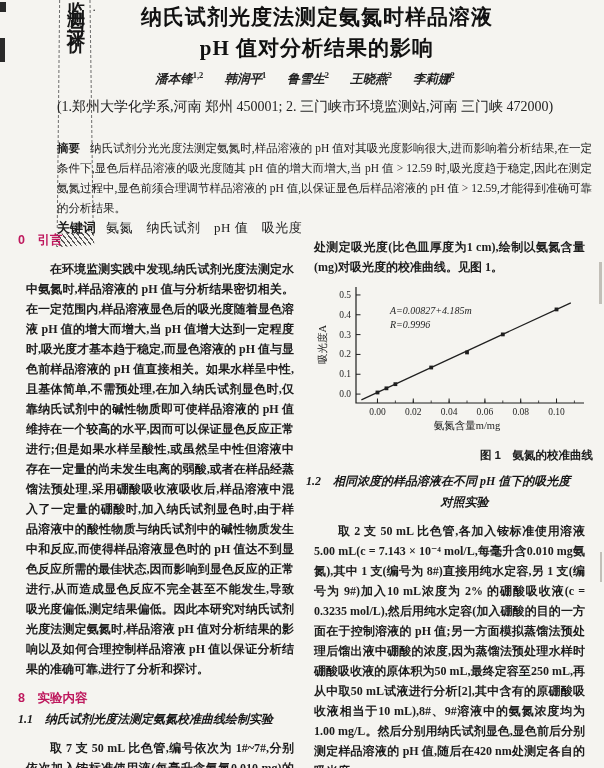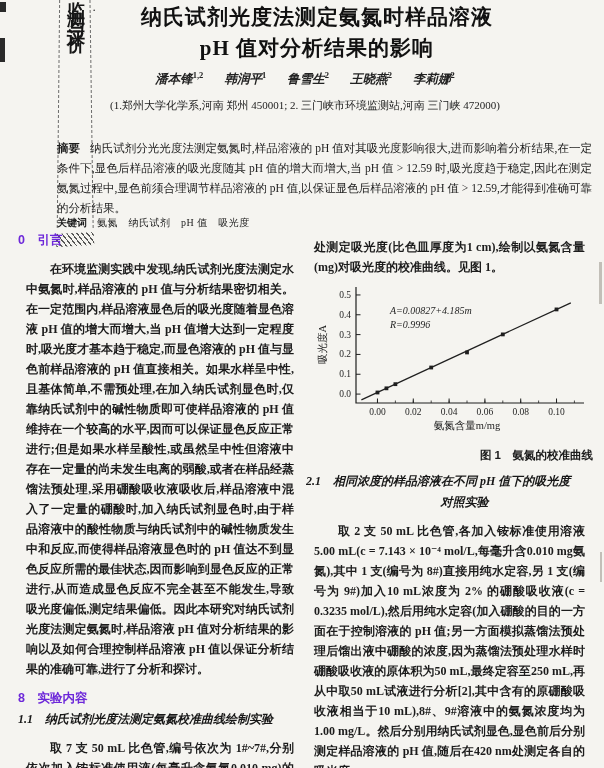--- a/index.html
+++ b/index.html
@@ -33,37 +33,37 @@
   }
 
   
   .title-dot{position:absolute;left:92px;top:2px;font-size:13px;color:#333;}
   .title{position:absolute;left:40px;right:10px;top:2px;text-align:center;
     font-size:21px;font-weight:bold;line-height:31px;letter-spacing:1px;color:#111;}
   .authors{position:absolute;left:18px;right:12px;top:70px;text-align:center;
     font-size:12.5px;font-style:italic;font-weight:bold;color:#222;}
   .authors .au{margin:0 9px;white-space:nowrap;}
   .authors sup{font-size:8.5px;font-style:normal;text-align:center;}
-  .affil{position:absolute;left:18px;right:12px;top:98px;text-align:center;font-size:11px;color:#222;}
+  .affil{position:absolute;left:18px;right:12px;top:98px;text-align:center;font-size:14px;color:#222;}
 
   
   .abstract{position:absolute;left:57px;width:535px;top:126px;font-size:11.5px;line-height:20px;
     text-align:justify;color:#1d1d1d;}
   .abstract .lbl{font-weight:bold;margin-right:10px;font-family:"Liberation Sans","DejaVu Sans",sans-serif;font-size:11.5px;}
-  .keywords{position:absolute;left:57px;width:535px;top:206px;font-size:10px;}
+  .keywords{position:absolute;left:57px;width:535px;top:206px;font-size:13px;}
   .keywords .lbl{font-weight:bold;margin-right:10px;font-family:"Liberation Sans","DejaVu Sans",sans-serif;}
   .keywords .kw{letter-spacing:.5px;}
 
   
   .col{position:absolute;top:229px;height:539px;overflow:hidden;font-size:12px;line-height:20px;
     text-align:justify;}
   .col-left{left:18px;width:284px;}
   .col-right{left:306px;width:287px;}
   .h-num{font-weight:bold;font-size:12.5px;line-height:22px;
-    font-family:"Liberation Sans","DejaVu Sans",sans-serif;color:#6d28d9;text-align:left;}
+    font-family:"Liberation Sans","DejaVu Sans",sans-serif;color:#be185d;text-align:left;}
   .h-sub{font-weight:bold;font-size:12px;line-height:21px;font-style:italic;color:#181818;text-align:left;}
   .h-sub .cont{display:block;margin-left:30px;text-align:center;}
   p.body{margin:8px;text-indent:2em;font-weight:bold;}
   p.body.noindent{text-indent:0;}
 
   
   .figure{margin:4px 0 2px 0;}
   .figure svg{display:block;margin:0 auto;}
   .fig-caption{text-align:right;font-weight:bold;font-size:11.5px;margin:2px 0 6px 0;
     font-family:"Liberation Sans","DejaVu Sans",sans-serif;}
@@ -164,20 +164,20 @@
           <rect x="244.61612903225804" y="22.528070175438607" width="3.8" height="3.8" fill="#1f1f1f"></rect>
           <text x="80" y="29" font-size="10" font-style="italic" fill="#1f1f1f" font-family="'Liberation Serif',serif">A=0.00827+4.185m</text>
           <text x="80" y="43" font-size="10" font-style="italic" fill="#1f1f1f" font-family="'Liberation Serif',serif">R=0.9996</text>
           <text x="157" y="144" text-anchor="middle" font-size="10.5" fill="#1f1f1f" font-family="'Liberation Serif',serif">氨氮含量m/mg</text>
           <text x="0" y="0" text-anchor="middle" font-size="10.5" fill="#1f1f1f" font-family="'Liberation Serif',serif" transform="translate(16 59.51754385964913) rotate(-90)">吸光度A</text>
         </svg>
       <div class="fig-caption">图 1　氨氮的校准曲线</div>
     </div>
 
     <div class="h-sub">
-      <span>2.1　相同浓度的样品溶液在不同 pH 值下的吸光度</span>
+      <span>1.2　相同浓度的样品溶液在不同 pH 值下的吸光度</span>
       <span class="cont">对照实验</span>
     </div>
     <p class="body">取 2 支 50 mL 比色管,各加入铵标准使用溶液5.00 mL(c = 7.143 × 10⁻⁴ mol/L,每毫升含0.010 mg氨氮),其中 1 支(编号为 8#)直接用纯水定容,另 1 支(编号为 9#)加入10 mL浓度为 2% 的硼酸吸收液(c = 0.3235 mol/L),然后用纯水定容(加入硼酸的目的一方面在于控制溶液的 pH 值;另一方面模拟蒸馏法预处理后馏出液中硼酸的浓度,因为蒸馏法预处理水样时硼酸吸收液的原体积为50 mL,最终定容至250 mL,再从中取50 mL试液进行分析[2],其中含有的原硼酸吸收液相当于10 mL),8#、9#溶液中的氨氮浓度均为1.00 mg/L。然后分别用纳氏试剂显色,显色前后分别测定样品溶液的 pH 值,随后在420 nm处测定各自的吸光度。</p>
     <div class="h-sub">1.3　样品溶液 pH 值与其吸光度关系分析实验</div>
   </div>
 
 </div>
 
 </body></html>

